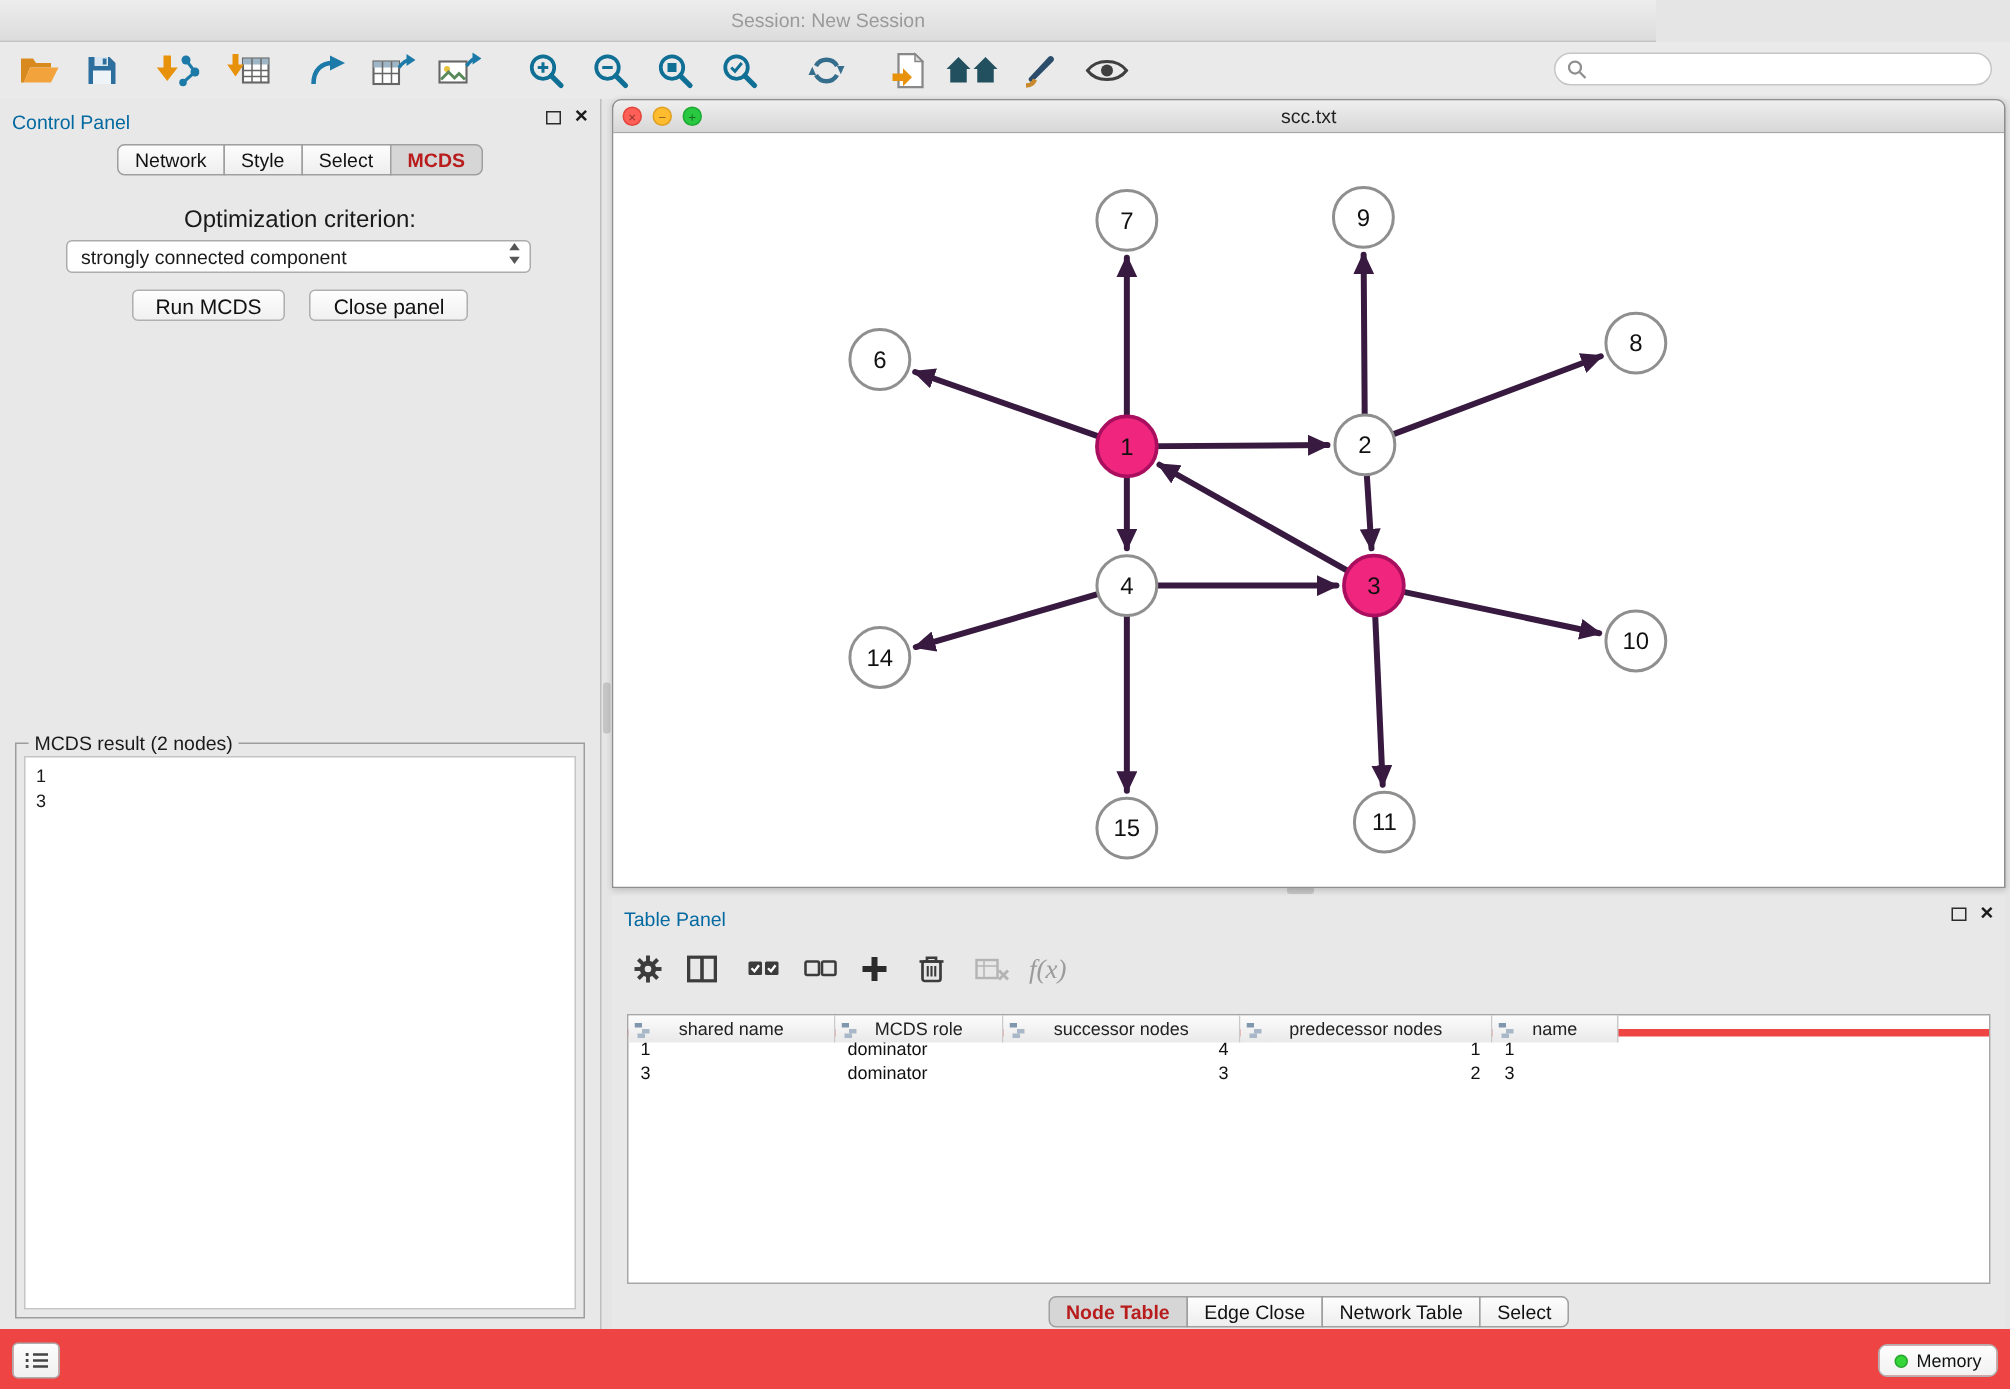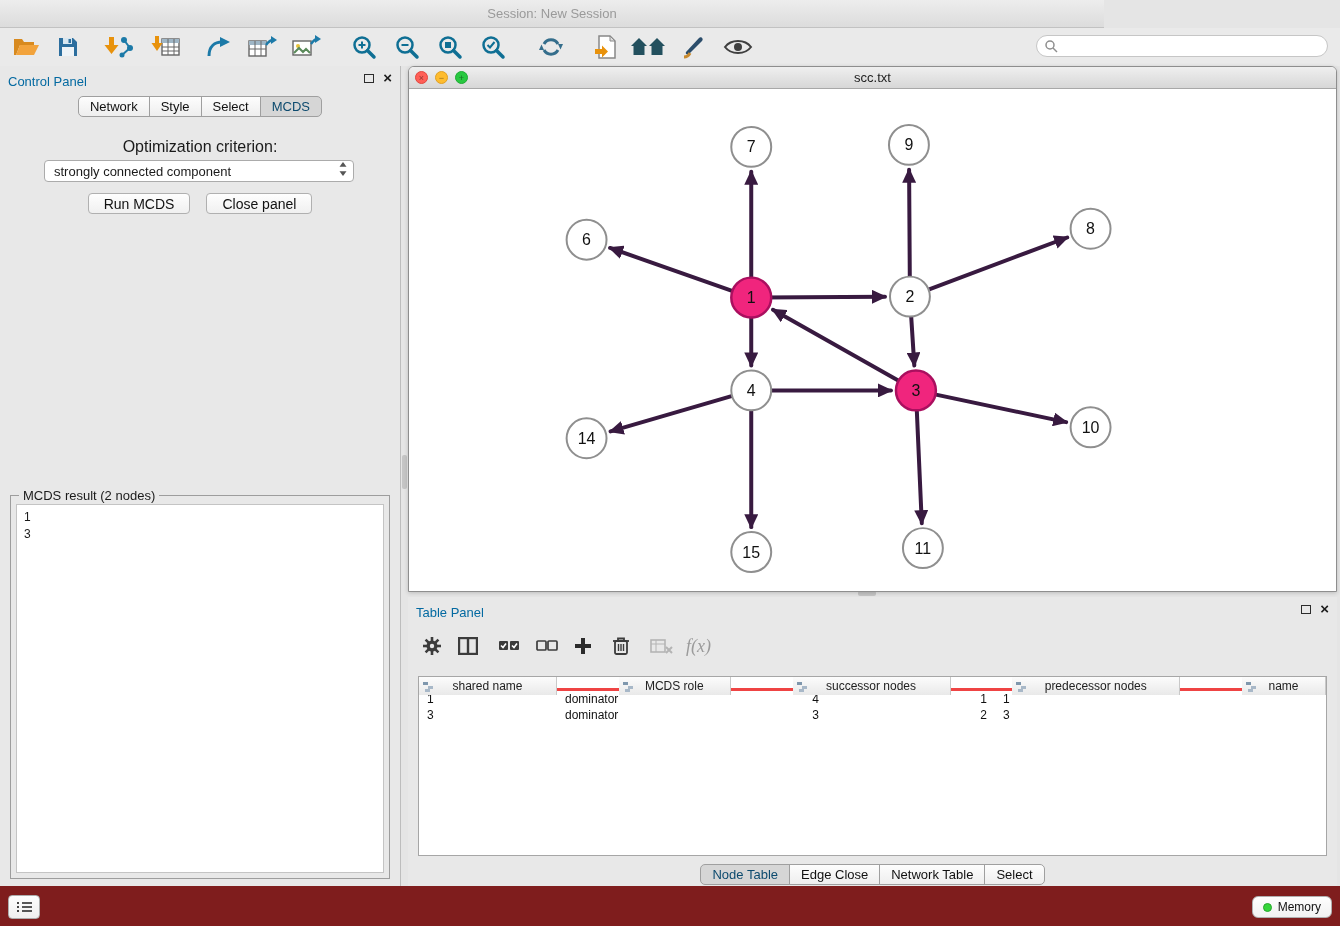--- a/index.html
+++ b/index.html
@@ -36,21 +36,21 @@
   .ph-icons { position:absolute; right:8px; top:5px; display:flex; align-items:center; gap:9px; }
   .float-ic { width:10px; height:9px; border:1.5px solid #2b2b2b; display:inline-block; cursor:pointer;}
   .close-ic { font-size:15px; font-weight:bold; color:#1b1b1b; line-height:14px; cursor:pointer;}
   .seg-tab {
     border:1px solid #9f9f9f; background:linear-gradient(#fdfdfd,#eee);
     padding:2px 11px; font-size:13px; height:21px; line-height:16px;
     margin-left:-1px; cursor:pointer; color:#111;
   }
   .seg-tab.first { border-radius:5px 0 0 5px; margin-left:0; }
   .seg-tab.last { border-radius:0 5px 5px 0; }
-  .seg-tab.selected { background:#d6d6d6; color:#0c4a6e; }
+  .seg-tab.selected { background:#d6d6d6; color:#b91c1c;font-weight:bold; }
   
   .control-panel {
     position:absolute; left:0; top:66px; width:401px; height:820px;
     background:#e8e8e8; border-right:1px solid #bdbdbd;
   }
   .cp-tabs { position:absolute; left:0; top:30px; width:100%; display:flex; justify-content:center; }
   .opt-label { position:absolute; top:72px; width:100%; text-align:center; font-size:16px; }
   .dropdown {
     position:absolute; left:44px; top:94px; width:310px; height:22px;
     background:#fff; border:1px solid #ababab; border-radius:4px;
@@ -97,34 +97,34 @@
     position:absolute; left:408px; top:597px; width:929px; height:290px;
     background:#e8e8e8;
   }
   .tp-btn { position:absolute; top:36px; background:transparent; border:none; cursor:pointer; height:26px;
             display:flex; align-items:center; justify-content:flex-end; }
   .fx-label { font-family:"Liberation Serif", serif; font-style:italic; font-size:18px; color:#9b9b9b; }
   .data-table {
     position:absolute; left:10px; top:79px; width:909px; height:180px;
     background:#fff; border:1px solid #a6a6a6; overflow:hidden;
   }
-  .thead { display:flex; height:14px; border-bottom:3px solid #ef4444;justify-content:space-between; }
+  .thead { display:flex; height:14px; border-bottom:5px solid #ef4444; }
   .thcell {
     position:relative; height:18px; border-right:1px solid #c9c9c9;
     background:linear-gradient(#fcfcfc,#e9e9e9);
     display:flex; align-items:center; justify-content:center;
     font-size:12px; color:#222;
   }
   .sort-ic { position:absolute; left:4px; top:4px; }
   .c0{width:138px}.c1{width:112px}.c2{width:158px}.c3{width:168px}.c4{width:84px}
   .trow { display:flex; height:16px; align-items:center; }
   .tcell { font-size:12px; padding:0 8px; color:#111; line-height:16px; }
   .tp-tabs { position:absolute; left:0; top:267px; width:100%; display:flex; justify-content:center; }
   
-  .statusbar { position:absolute; left:0; top:886px; width:1340px; height:40px; background:#7f1d1d; }
+  .statusbar { position:absolute; left:0; top:886px; width:1340px; height:40px; background:#ef4444; }
   .list-btn {
     position:absolute; left:8px; top:9px; width:32px; height:24px;
     background:linear-gradient(#fdfdfd,#f0f0f0); border:1px solid #adadad; border-radius:4px;
     display:flex; align-items:center; justify-content:center; cursor:pointer;
   }
   .memory-btn {
     position:absolute; right:8px; top:10px; height:22px; padding:0 10px;
     background:linear-gradient(#fefefe,#f1f1f1); border:1px solid #b0b0b0; border-radius:6px;
     display:flex; align-items:center; gap:6px; font-size:12px; cursor:pointer; color:#111;
   }

